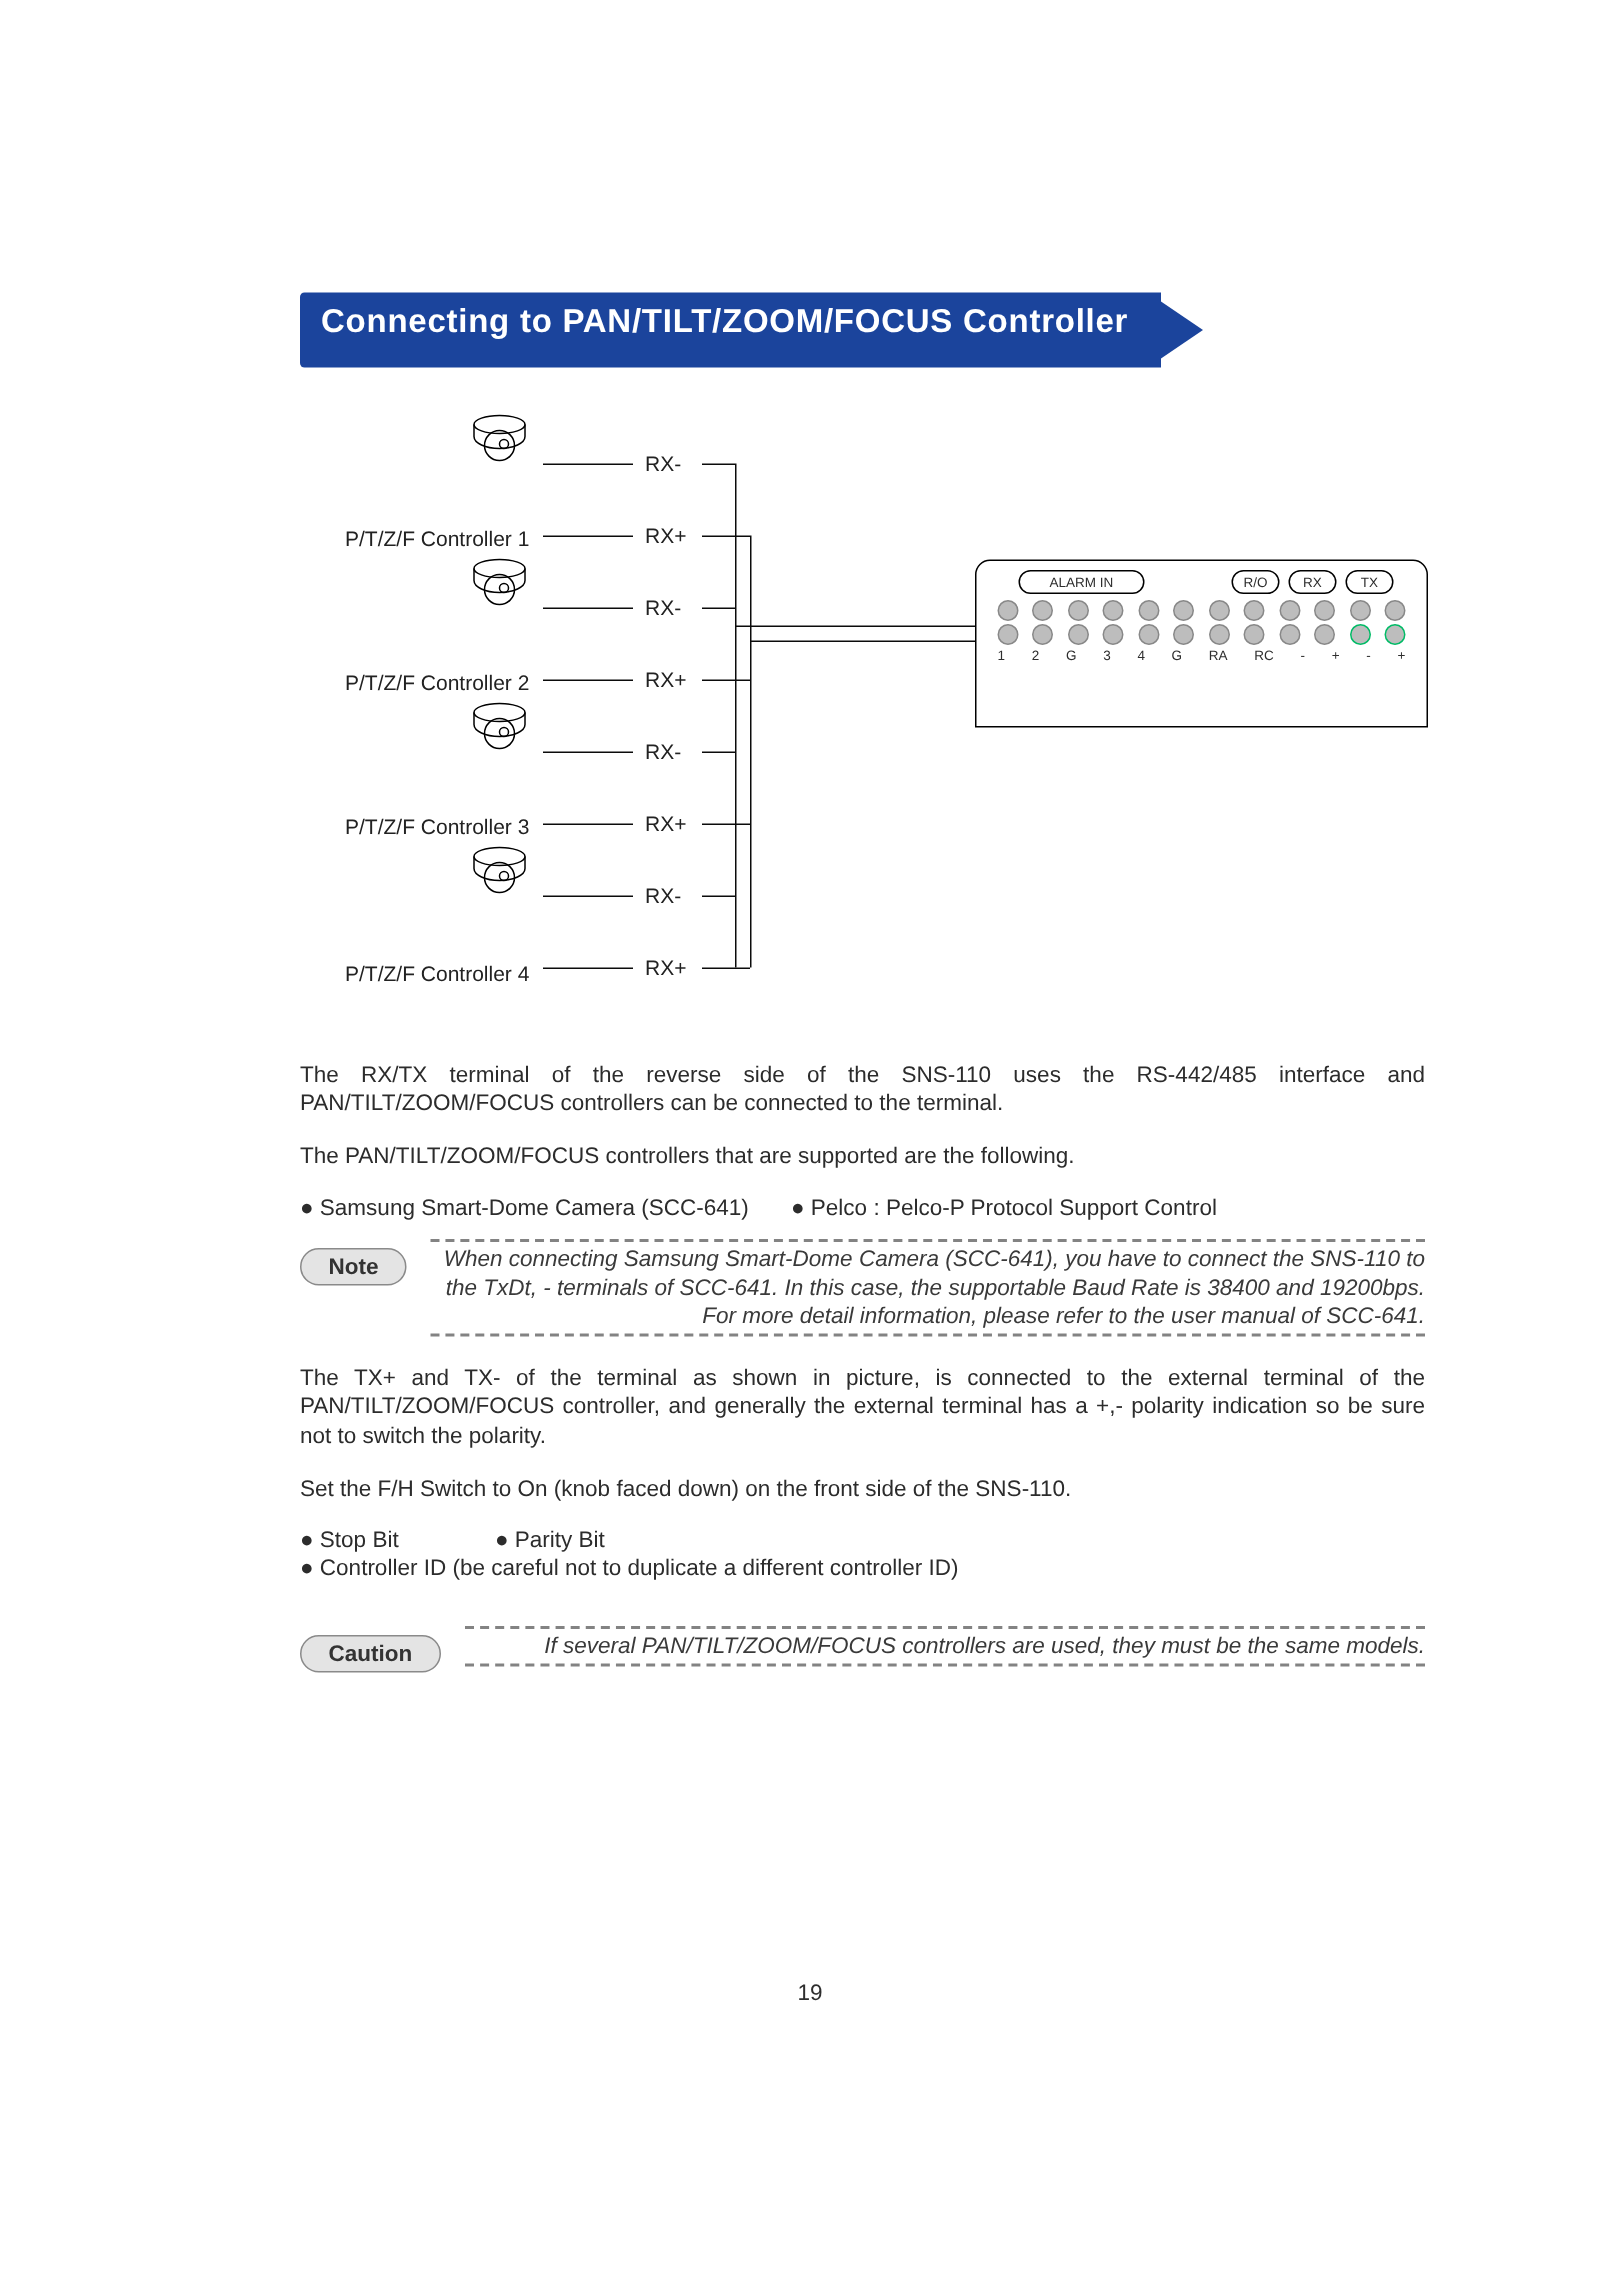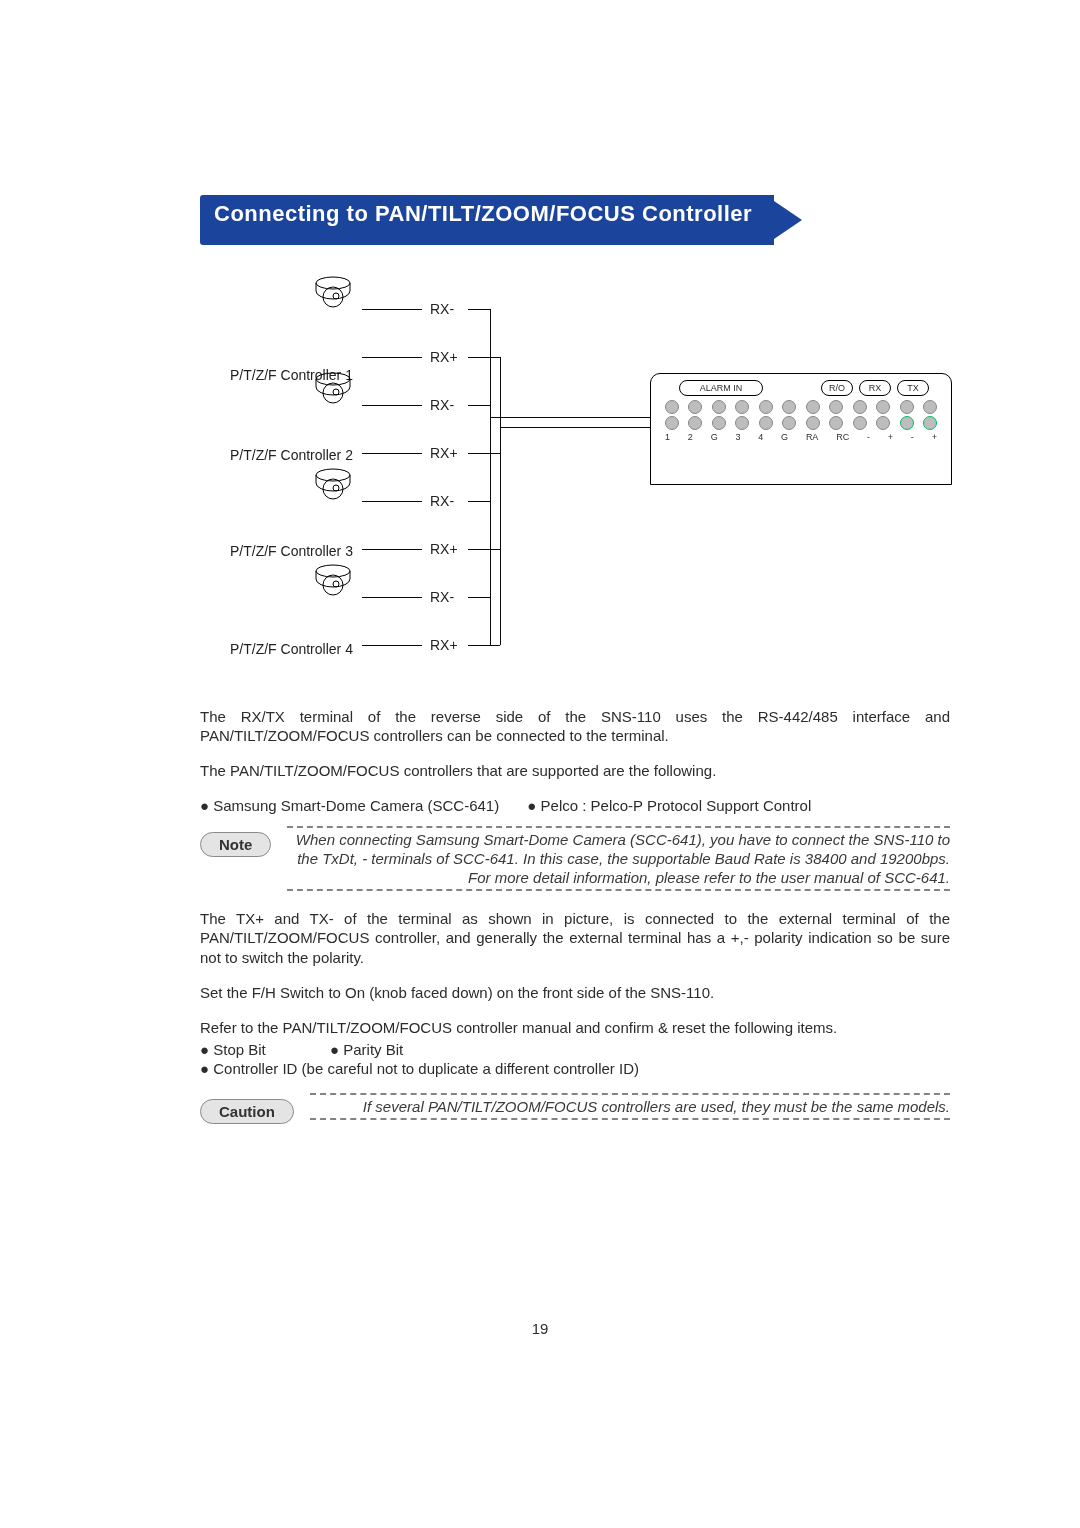--- a/index.html
+++ b/index.html
@@ -181,21 +181,21 @@
   <div class="diagram">
 
     <div class="camera" style="left:110px; top:0px;">
       <svg viewBox="0 0 46 46">
           <ellipse cx="23" cy="12" rx="17" ry="6" fill="none" stroke="#000"></ellipse>
           <path d="M6 12 v8 a17 8 0 0 0 34 0 v-8" fill="none" stroke="#000"></path>
           <ellipse cx="23" cy="26" rx="10" ry="10" fill="none" stroke="#000"></ellipse>
           <circle cx="26" cy="25" r="3" fill="none" stroke="#000"></circle>
         </svg>
     </div>
-    <span class="ctrl-label" style="left:30px; top:96px;">P/T/Z/F Controller 1</span>
+    <span class="ctrl-label" style="left:30px; top:80px;">P/T/Z/F Controller 1</span>
     <span class="rx-label" style="left:230px; top:30px;">RX-</span>
     <span class="rx-label" style="left:230px; top:78px;">RX+</span>
     <div class="wireH" style="left:162px; top:38px; width:60px;"></div>
     <div class="wireH" style="left:162px; top:86px; width:60px;"></div>
 
     <div class="camera" style="left:110px; top:96px;">
       <svg viewBox="0 0 46 46">
           <ellipse cx="23" cy="12" rx="17" ry="6" fill="none" stroke="#000"></ellipse>
           <path d="M6 12 v8 a17 8 0 0 0 34 0 v-8" fill="none" stroke="#000"></path>
           <ellipse cx="23" cy="26" rx="10" ry="10" fill="none" stroke="#000"></ellipse>
@@ -313,28 +313,27 @@
     <div class="pill">Note</div>
     <div class="callout-text">
       <hr class="dashed">
       <div>When connecting Samsung Smart-Dome Camera (SCC-641), you have to connect the SNS-110 to the TxDt, -  terminals of SCC-641.  In this case, the supportable Baud Rate is 38400 and 19200bps.  For more detail information, please refer to the user manual of SCC-641.</div>
       <hr class="dashed">
     </div>
   </div>
 
   <p class="body section2">The TX+ and TX- of the terminal as shown in picture, is connected to the external terminal of the PAN/TILT/ZOOM/FOCUS controller, and generally the external terminal has a +,- polarity indication so be sure not to switch the polarity.</p>
   <p class="body">Set the F/H Switch  to On (knob faced down) on the front side of the SNS-110.</p>
-  <p class="body" style="margin-bottom:4px;">Refer to the PAN/TILT/ZOOM/FOCUS controller manual and confirm &amp; reset the following items.</p>
 
   <div class="conf-list">
     <div class="conf-row"><span class="b1">Stop Bit</span><span class="b2">Parity Bit</span></div>
     <div class="conf-row"><span class="b1" style="width:auto;">Controller ID (be careful not to duplicate a different controller ID)</span></div>
   </div>
 
-  <div class="callout" style="margin-top:14px;">
+  <div class="callout" style="margin-top:28px;">
     <div class="pill">Caution</div>
     <div class="callout-text">
       <hr class="dashed">
       <div>If several PAN/TILT/ZOOM/FOCUS controllers are used, they must be the same models.</div>
       <hr class="dashed">
     </div>
   </div>
 
 </div>
 

